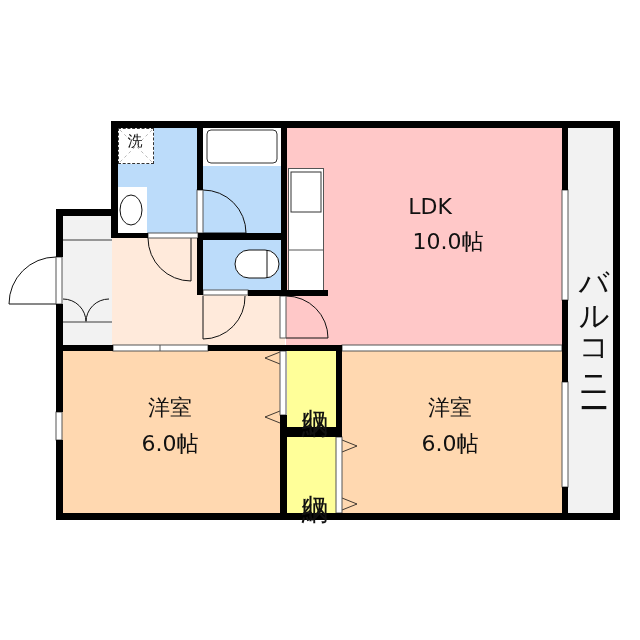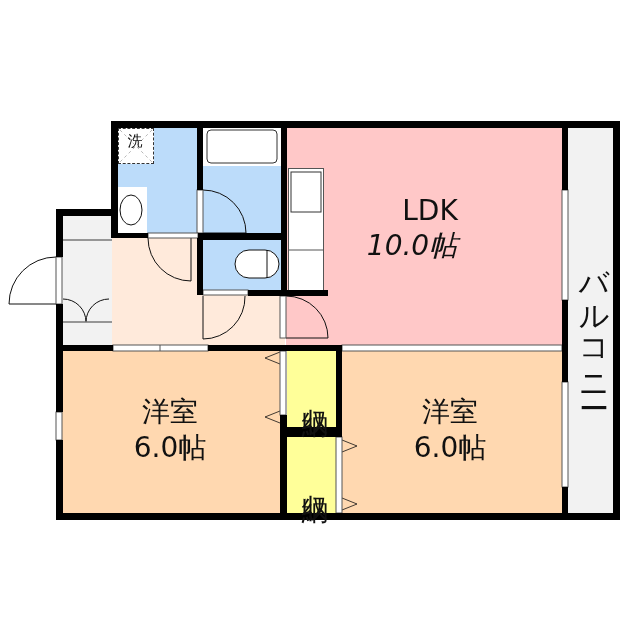--- a/index.html
+++ b/index.html
@@ -1,20 +1,20 @@
 <!DOCTYPE html>
 <html><head>
 <meta charset="utf-8">
 <style>
   html,body{margin:0;padding:0;background:#fff;}
   body{width:640px;height:640px;position:relative;overflow:hidden;font-family:"DejaVu Sans","Liberation Sans",sans-serif;}
   .abs{position:absolute;box-sizing:border-box;}
   .wall{position:absolute;background:#000;}
   .label{position:absolute;text-align:center;color:#111;line-height:1.18;}
-  .big{font-size:28px;}
+  .big{font-size:22px;}
   .vert{writing-mode:vertical-rl;font-size:30px;letter-spacing:2px;}
   svg{position:absolute;left:0;top:0;}
 </style>
 </head>
 <body>
 
 <div class="abs" style="left:62px;top:215px;width:50px;height:133px;background:#f2f2f2;"></div>
 <div class="abs" style="left:112px;top:238px;width:173px;height:108px;background:#ffeadb;"></div>
 <div class="abs" style="left:117px;top:127px;width:81px;height:106px;background:#bcdcfa;"></div>
 <div class="abs" style="left:203px;top:127px;width:78px;height:106px;background:#bcdcfa;"></div>
@@ -95,21 +95,21 @@
 <div class="wall" style="left:281px;top:121px;width:6px;height:175px;"></div>
 <div class="wall" style="left:56px;top:345px;width:57px;height:6px;"></div>
 <div class="wall" style="left:208px;top:345px;width:134px;height:6px;"></div>
 <div class="wall" style="left:280px;top:415px;width:7px;height:105px;"></div>
 <div class="wall" style="left:336px;top:345px;width:6px;height:92px;"></div>
 <div class="wall" style="left:280px;top:427px;width:62px;height:10px;"></div>
 
 <div class="label" style="left:120px;top:133px;width:30px;font-size:15px;">洗</div>
 
 <div class="label big" style="left:350px;top:194px;width:160px;">LDK</div>
-<div class="label big" style="left:332px;top:229px;width:160px;font-style:italic;">10.0帖</div>
+<div class="label big" style="left:368px;top:229px;width:160px;">10.0帖</div>
 
 <div class="label big" style="left:95px;top:395px;width:150px;">洋室</div>
 <div class="label big" style="left:95px;top:431px;width:150px;">6.0帖</div>
 
 <div class="label big" style="left:375px;top:395px;width:150px;">洋室</div>
 <div class="label big" style="left:375px;top:431px;width:150px;">6.0帖</div>
 
 <div class="label vert" style="left:293px;top:355px;width:38px;height:70px;writing-mode:vertical-rl;font-size:27px;letter-spacing:3px;">収納</div>
 <div class="label vert" style="left:293px;top:440px;width:38px;height:72px;writing-mode:vertical-rl;font-size:27px;letter-spacing:3px;">収納</div>
 

